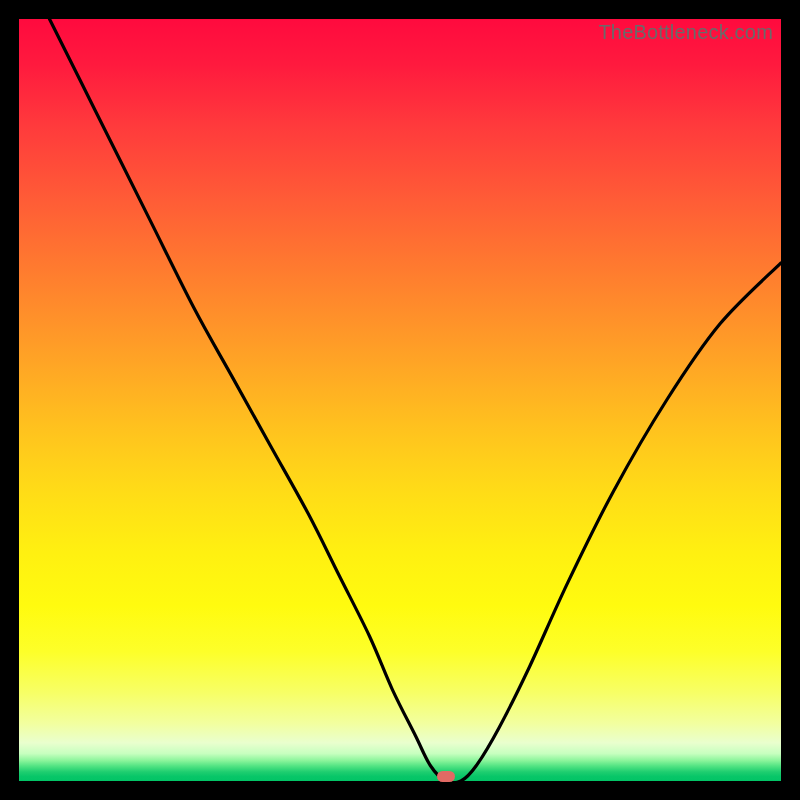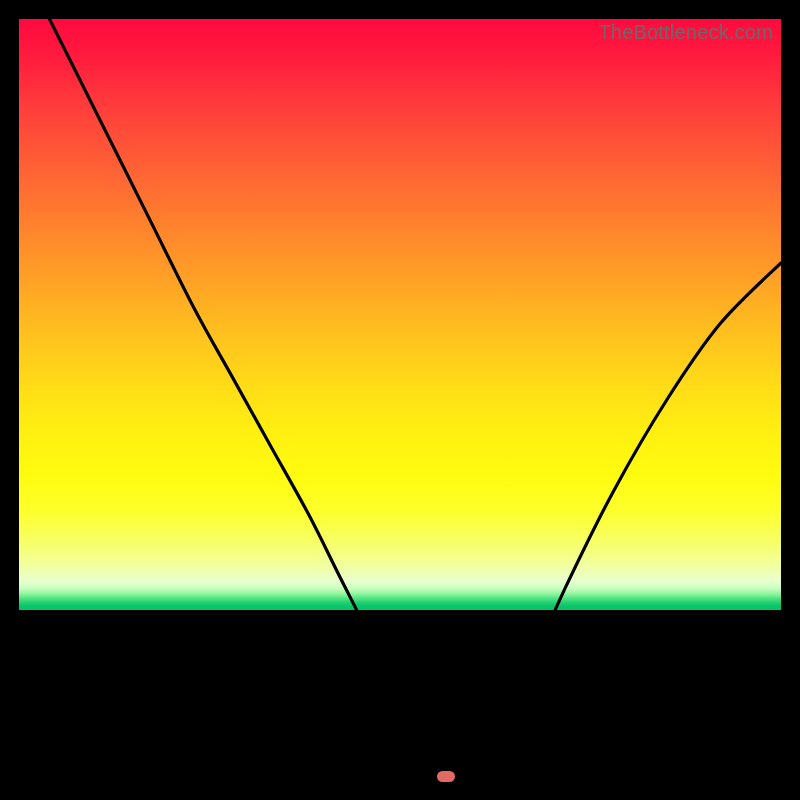--- a/index.html
+++ b/index.html
@@ -15,21 +15,21 @@
     position: relative;
     width: 800px;
     height: 800px;
     background: #000;
   }
   .plot-area {
     position: absolute;
     left: 19px;
     top: 19px;
     width: 762px;
-    height: 591px;
+    height: 762px;
     
     background:
       linear-gradient(to bottom,
         #ff0a3e 0%,
         #ff1a3e 6%,
         #ff3a3c 14%,
         #ff5d36 24%,
         #ff7f2e 34%,
         #ffa126 44%,
         #ffc31e 54%,

